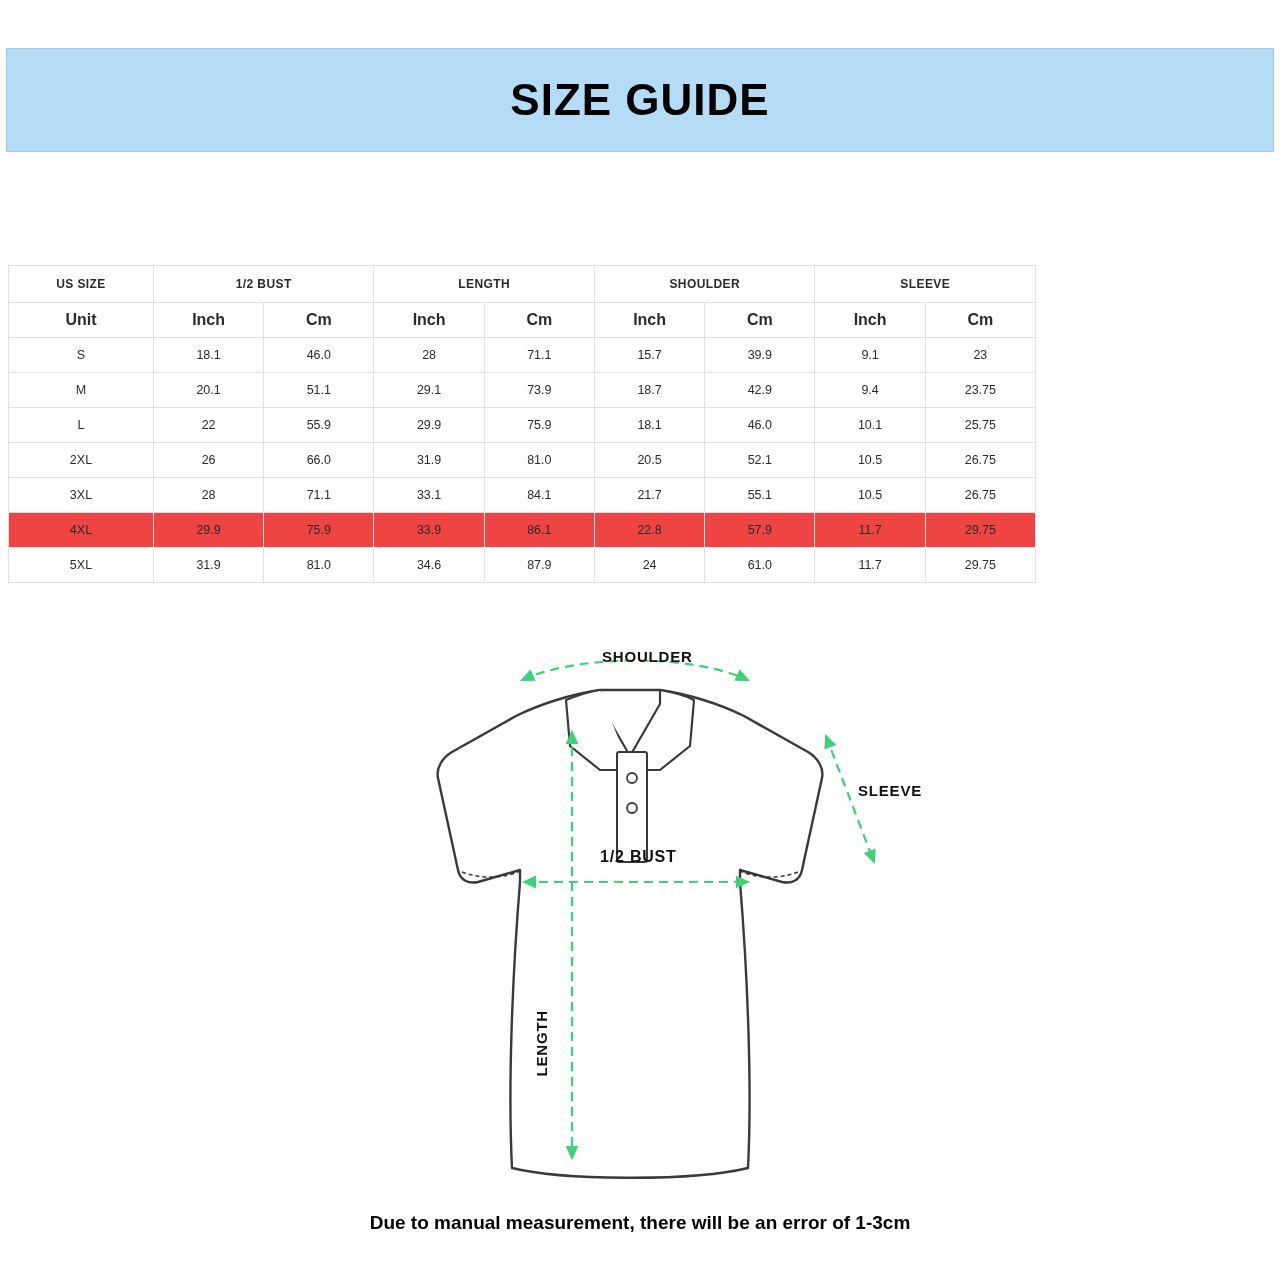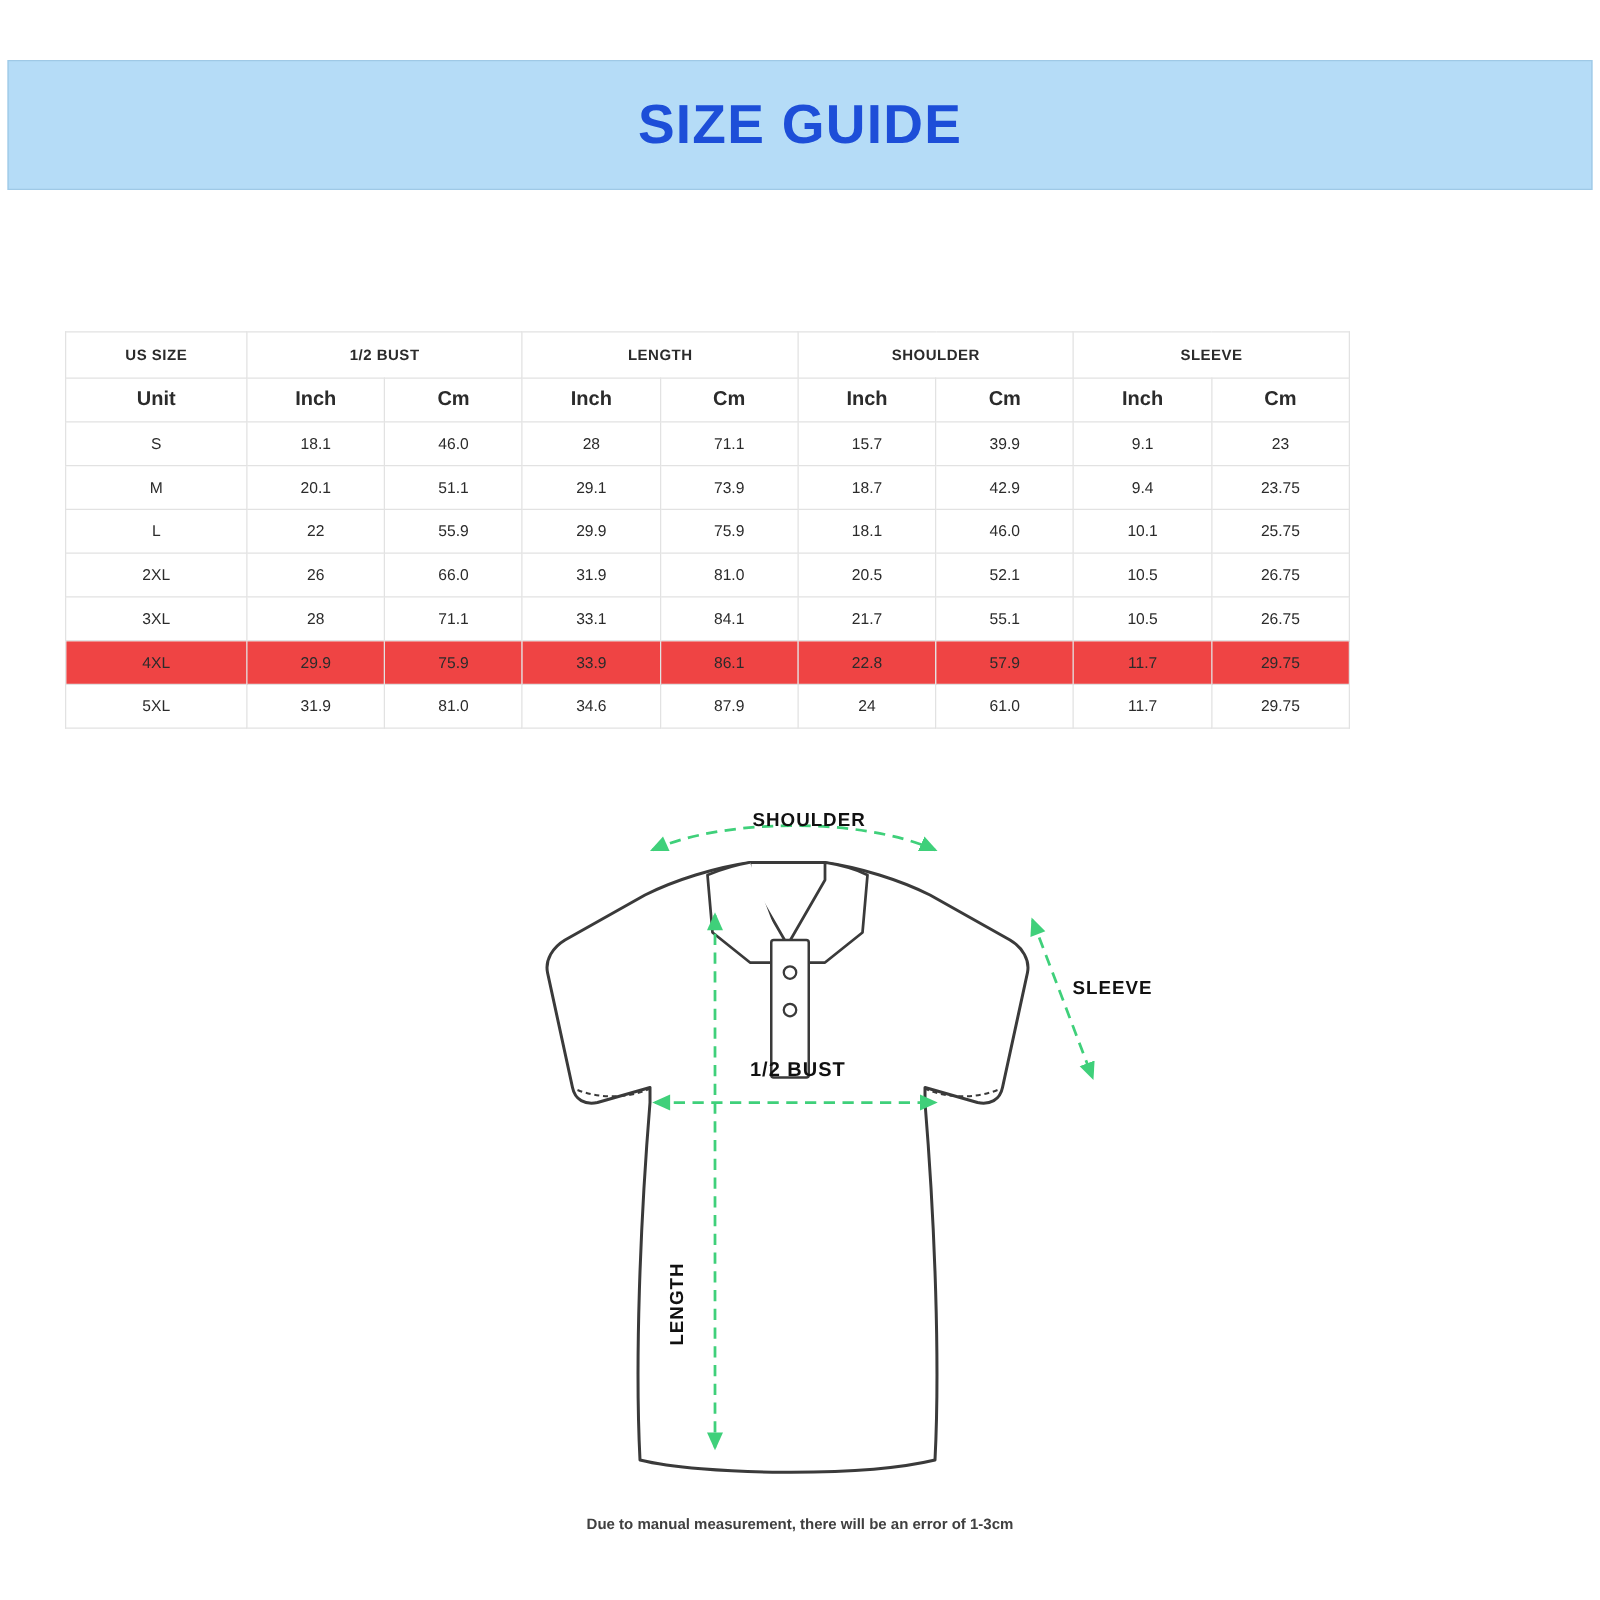--- a/index.html
+++ b/index.html
@@ -27,31 +27,30 @@
     border: 1px solid #9fc9e6;
     box-sizing: border-box;
     display: flex;
     align-items: center;
     justify-content: center;
   }
   .header-title {
     font-size: 44px;
     font-weight: bold;
     letter-spacing: 1px;
-    color: #1d4ed8;
+    color: #000000;
     font-family: "Liberation Sans", sans-serif;
   }
 
   
   .size-table-wrap {
     position: absolute;
     left: 8px;
     top: 265px;
     width: 1028px;
-    margin-left: 44px;
   }
   table.size-table {
     border-collapse: collapse;
     width: 100%;
     table-layout: fixed;
   }
   table.size-table td, table.size-table th {
     border: 1px solid #e2e2e2;
     text-align: center;
     font-size: 12.5px;
@@ -103,22 +102,22 @@
     transform: rotate(180deg);
   }
 
   
   .footer-note {
     position: absolute;
     left: 0;
     top: 1212px;
     width: 1280px;
     text-align: center;
-    color: #404040;
-    font-size: 12px;
+    color: #000000;
+    font-size: 19px;
     font-weight: bold;
     font-family: "Liberation Sans", sans-serif;
   }
 </style>
 </head>
 <body>
 
 <div class="header-banner">
   <div class="header-title">SIZE GUIDE</div>
 </div>

